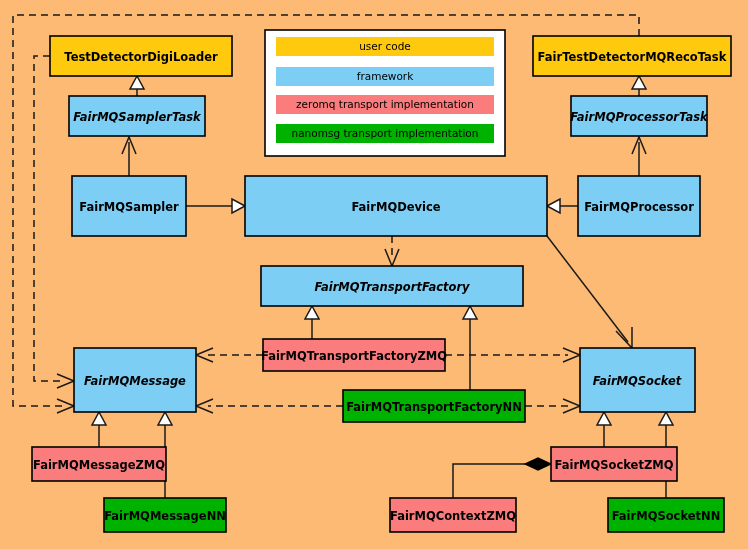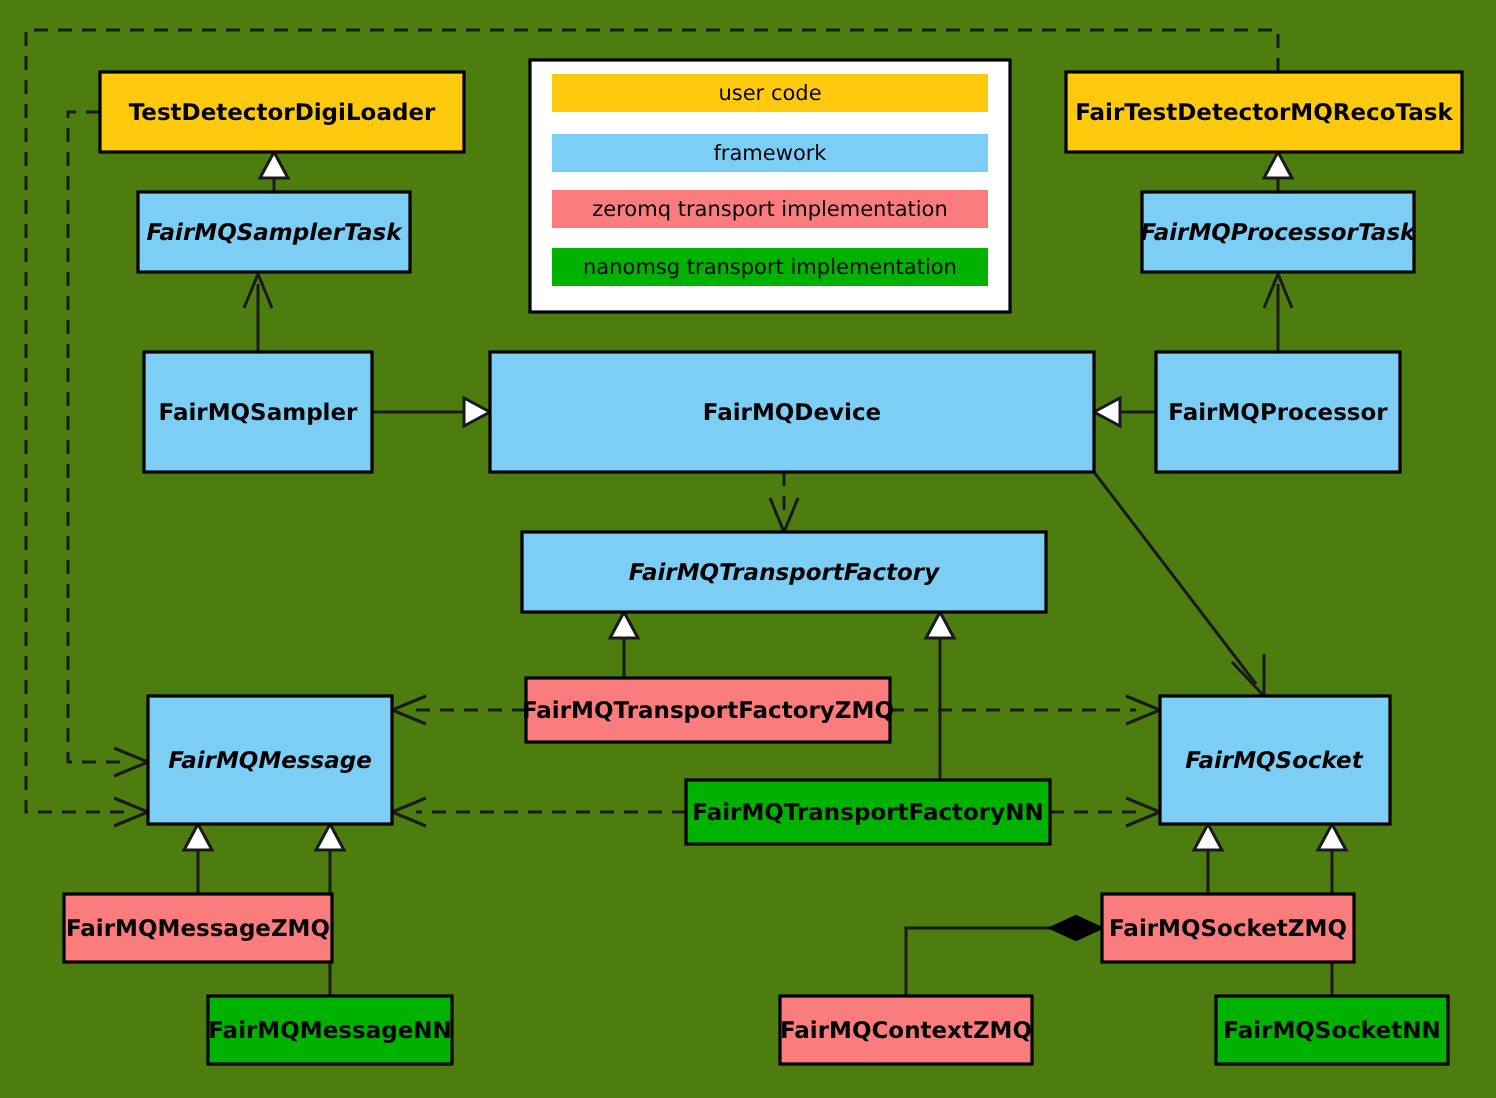--- a/index.html
+++ b/index.html
@@ -4,21 +4,21 @@
 <style>
   html, body {
     margin: 0;
     padding: 0;
     background: #ffffff;
   }
   #diagram-root {
     position: relative;
     width: 748px;
     height: 549px;
-    background: #4d7c0f;
+    background: #fdba74;
     font-family: "DejaVu Sans", "Liberation Sans", sans-serif;
     overflow: hidden;
   }
   svg.canvas {
     position: absolute;
     left: 0;
     top: 0;
     width: 748px;
     height: 549px;
   }

